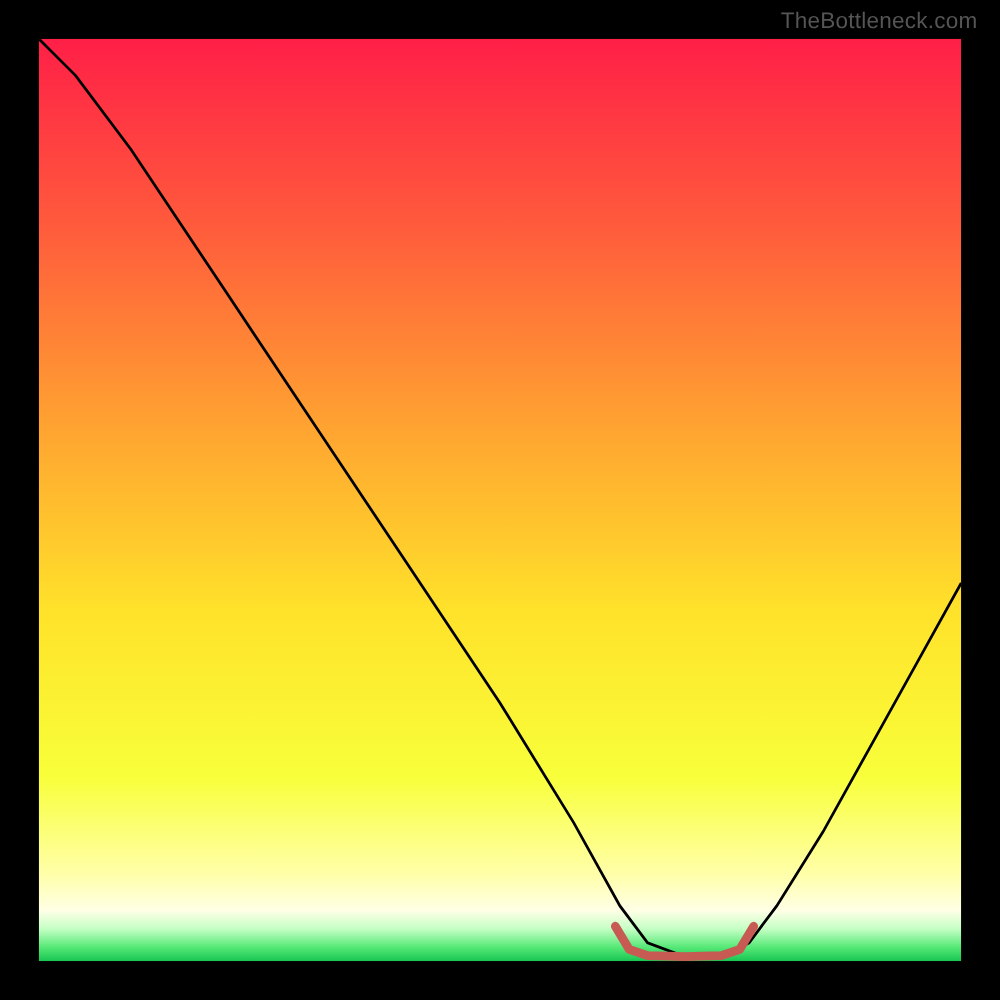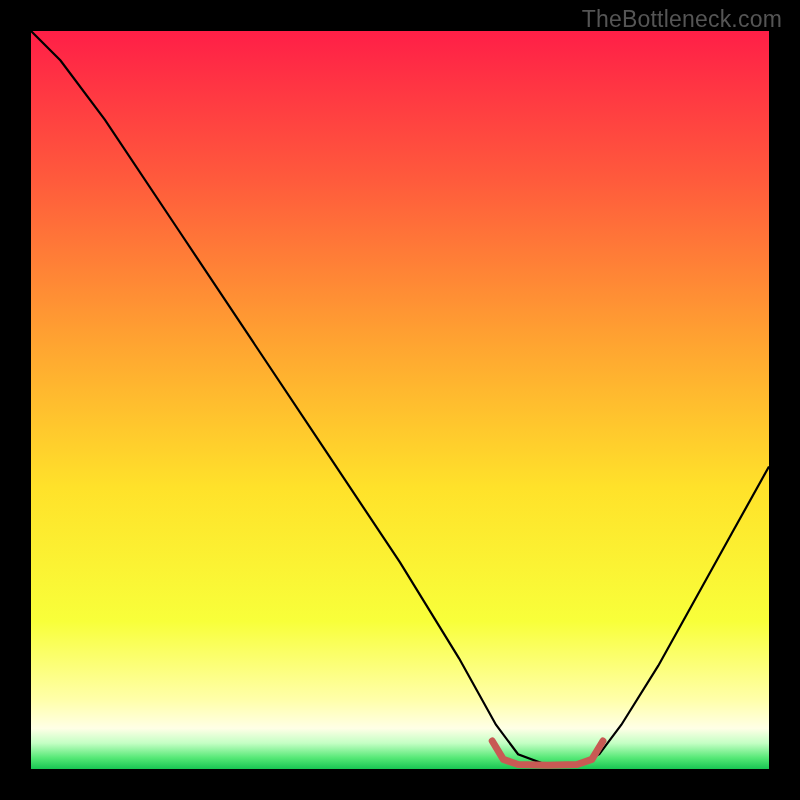--- a/index.html
+++ b/index.html
@@ -24,21 +24,21 @@
     left: 0;
     top: 0;
     width: 738px;
     height: 738px;
   }
   .watermark {
     position: absolute;
     top: 6px;
     right: 18px;
     color: #555;
-    font-size: 23px;
+    font-size: 18px;
     font-weight: 500;
     letter-spacing: 0.2px;
     user-select: none;
   }
 </style>
 </head>
 <body>
 
 <div class="watermark">TheBottleneck.com</div>
 

